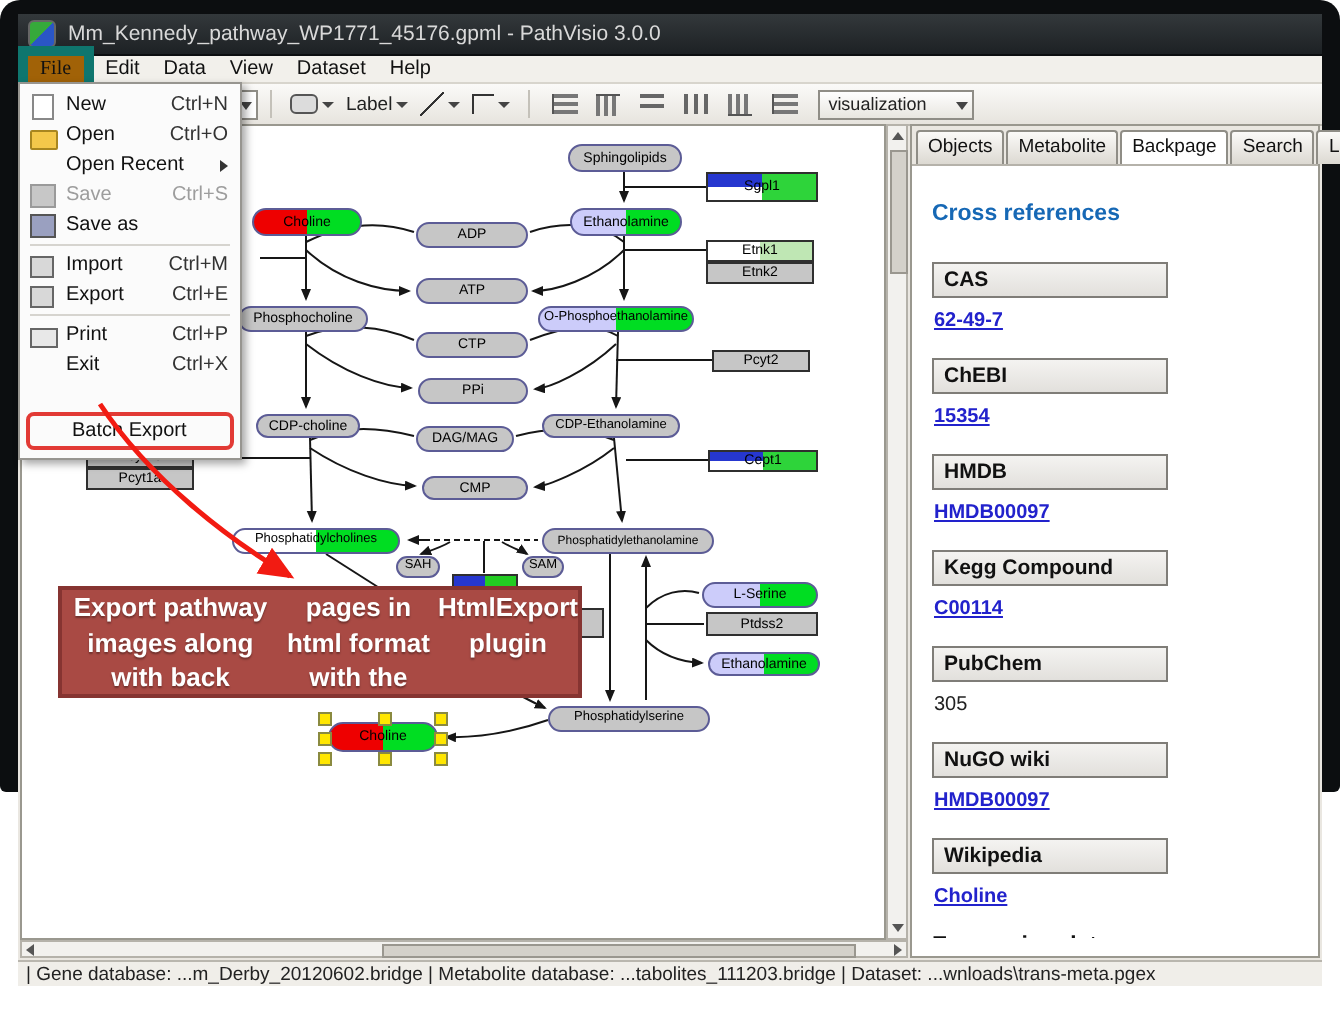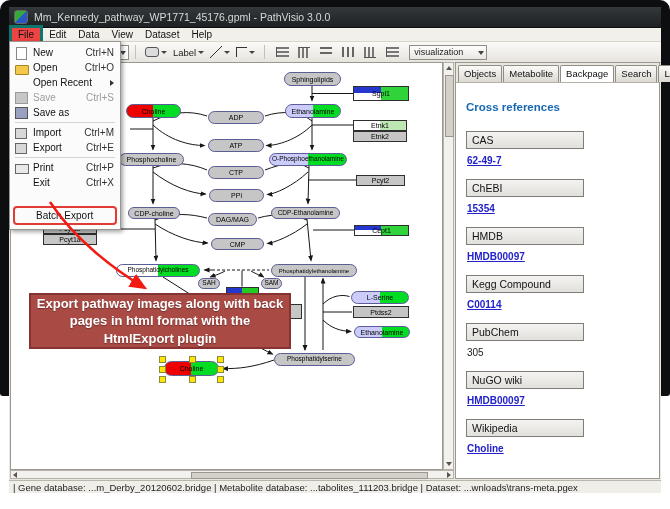--- a/index.html
+++ b/index.html
@@ -4,21 +4,21 @@
 <style>
   html,body{margin:0;padding:0;background:#ffffff;}
   body{width:670px;height:509px;position:relative;font-family:"Liberation Sans",sans-serif;overflow:hidden;}
   .frame{position:absolute;left:0;top:0;width:670px;height:396px;background:#0c0e10;border-radius:10px 10px 3px 3px;}
   .titlebar{position:absolute;left:9px;top:7px;width:652px;height:20px;background:linear-gradient(#33383b,#1d2124);display:flex;align-items:center;color:#d9d9d9;font-size:10.5px;}
   .appicon{width:12px;height:12px;margin:0 6px 0 5px;border-radius:3px;background:linear-gradient(135deg,#36a93b 0 50%,#2a56c6 50% 100%);border:1px solid #666;}
   .appbody{position:absolute;left:9px;top:28px;width:652px;height:465px;background:#eae7e1;}
   
   .menubar{position:absolute;left:0;top:0;width:652px;height:13px;background:#f2f0eb;border-bottom:1px solid #d8d5cd;display:flex;align-items:center;font-size:10px;color:#111;}
   .menubar span{padding:0 6px;height:13px;display:flex;align-items:center;}
-  .menubar span.open{border:3px solid #0f766e;background:#ef4444;}
+  .menubar span.open{border:5px solid #0f766e;background:#a16207;font-family:Liberation Serif, serif;}
   
   .toolbar{position:absolute;left:0;top:14px;width:652px;height:20px;background:linear-gradient(#fbfaf8,#e7e4de);border-bottom:1px solid #b9b6ae;display:flex;align-items:center;font-size:9.5px;color:#222;}
   .tb-label{margin:0 3px 0 8px;}
   .combo{background:#fff;border:1px solid #8f8d86;height:13px;display:flex;align-items:center;font-size:9px;padding-left:4px;position:relative;}
   .combo .caret{position:absolute;right:2px;top:5px;width:0;height:0;border-left:3px solid transparent;border-right:3px solid transparent;border-top:4px solid #444;}
   .tbsep{width:1px;height:14px;background:#c4c1b9;margin:0 6px;}
   .tbtn{height:15px;min-width:16px;margin:0 3px;display:flex;align-items:center;justify-content:center;position:relative;}
   .mini-caret{width:0;height:0;border-left:3px solid transparent;border-right:3px solid transparent;border-top:3px solid #444;margin-left:2px;}
   .glyph-node{width:12px;height:8px;border:1px solid #555;border-radius:3px;background:#dcdcdc;}
   .glyph-line{width:12px;height:12px;background:linear-gradient(135deg,transparent 46%,#333 46%,#333 54%,transparent 54%);}
@@ -34,36 +34,36 @@
   .pill{border:1px solid #5c5c96;border-radius:8px;background:#c6c6c6;}
   .genebox{border:1px solid #2f2f2f;background:#c6c6c6;}
   .bg-redgreen{background:linear-gradient(90deg,#ee0000 0 50%,#00dd22 50% 100%);}
   .bg-lavgreen{background:linear-gradient(90deg,#ccccfa 0 50%,#00dd22 50% 100%);}
   .bg-whitegreen{background:linear-gradient(90deg,#ffffff 0 50%,#00dd22 50% 100%);}
   .bg-bluegreen{background:linear-gradient(90deg,rgba(0,0,0,0) 0 50%,#2ed43a 50% 100%),linear-gradient(180deg,#2637cf 0 50%,#ffffff 50% 100%);}
   .bg-whitepale{background:linear-gradient(90deg,#ffffff 0 50%,#bfe7b4 50% 100%);}
   .bg-bg2{background:linear-gradient(90deg,#2637cf 0 50%,#22cc22 50% 100%);}
   .handle{position:absolute;width:5px;height:5px;background:#ffe600;border:1px solid #8a8a40;z-index:4;}
   
-  .annot{position:absolute;left:18px;top:230px;width:262px;height:56px;background:#a94a44;border:2px solid #863431;box-sizing:border-box;z-index:6;color:#fff;font-weight:bold;font-size:13px;text-align:center;display:flex;flex-direction:column;justify-content:center;line-height:1.35;text-shadow:0 1px 1px rgba(0,0,0,.35);}
+  .annot{position:absolute;left:18px;top:230px;width:262px;height:56px;background:#a94a44;border:2px solid #863431;box-sizing:border-box;z-index:6;color:#fff;font-weight:bold;font-size:13px;text-align:center;display:flex;flex-direction:row;justify-content:center;line-height:1.35;text-shadow:0 1px 1px rgba(0,0,0,.35);}
   .annot .hl{color:#ffffff;}
   
   .vscroll{position:absolute;left:434px;top:34px;width:11px;height:408px;background:#f2f1ee;border:1px solid #b5b2aa;box-sizing:border-box;}
   .vthumb{position:absolute;left:1px;top:12px;width:7px;height:60px;background:#d4d1ca;border:1px solid #9a978f;}
   .sarrow{position:absolute;width:0;height:0;}
   .hscroll{position:absolute;left:1px;top:442px;width:444px;height:9px;background:#f2f1ee;border:1px solid #b5b2aa;box-sizing:border-box;}
   .hthumb{position:absolute;left:180px;top:1px;width:235px;height:5px;background:#d4d1ca;border:1px solid #9a978f;}
   
   .sidebar{position:absolute;left:446px;top:34px;width:205px;height:417px;background:#ffffff;border:1px solid #9a988f;box-sizing:border-box;}
   .tabsrow{display:flex;background:#eae7e1;padding:2px 2px 0 2px;border-bottom:1px solid #b5b2aa;}
   .tab{border:1px solid #8f8d86;border-bottom:none;background:linear-gradient(#fbfaf8,#dcd9d2);padding:2px 5px;font-size:9.5px;border-radius:2px 2px 0 0;margin-right:1px;color:#111;}
   .tab.active{background:#fff;font-weight:normal;padding-bottom:3px;}
   .sidecontent{padding:8px 10px;overflow:hidden;height:370px;}
   .crossref{color:#1668b5;font-weight:bold;font-size:11.5px;margin:10px 0 18px 0;}
-  .xhead{width:118px;border:1px solid #7f7d78;background:linear-gradient(#f4f3f1,#e2e0dc);font-weight:normal;font-size:10.5px;color:#111;padding:2px 5px;box-sizing:border-box;margin-bottom:6px;}
+  .xhead{width:118px;border:1px solid #7f7d78;background:linear-gradient(#f4f3f1,#e2e0dc);font-weight:bold;font-size:10.5px;color:#111;padding:2px 5px;box-sizing:border-box;margin-bottom:6px;}
   .xval{font-size:10px;font-weight:bold;color:#2222cc;text-decoration:underline;margin:0 0 13px 1px;display:block;}
   .xval.plain{color:#222;text-decoration:none;font-weight:normal;}
   .expr{font-weight:bold;font-size:11.5px;color:#111;margin-top:4px;}
   
   .statusbar{position:absolute;left:0;top:452px;width:652px;height:13px;background:#f0eee9;border-top:1px solid #b9b6ae;font-size:9.5px;color:#222;display:flex;align-items:center;padding-left:4px;box-sizing:border-box;white-space:nowrap;overflow:hidden;}
   
   .filemenu{position:absolute;left:9px;top:41px;width:112px;background:#fbfbfb;border:1px solid #979590;box-shadow:2px 2px 4px rgba(0,0,0,.35);z-index:20;padding:3px 2px 4px 2px;box-sizing:border-box;}
   .mitem{height:15px;display:flex;align-items:center;font-size:10px;color:#111;position:relative;padding:0 4px 0 3px;}
   .mitem .mico{width:13px;height:11px;margin-right:5px;flex:0 0 13px;position:relative;}
   .mitem .msc{margin-left:auto;color:#333;}

